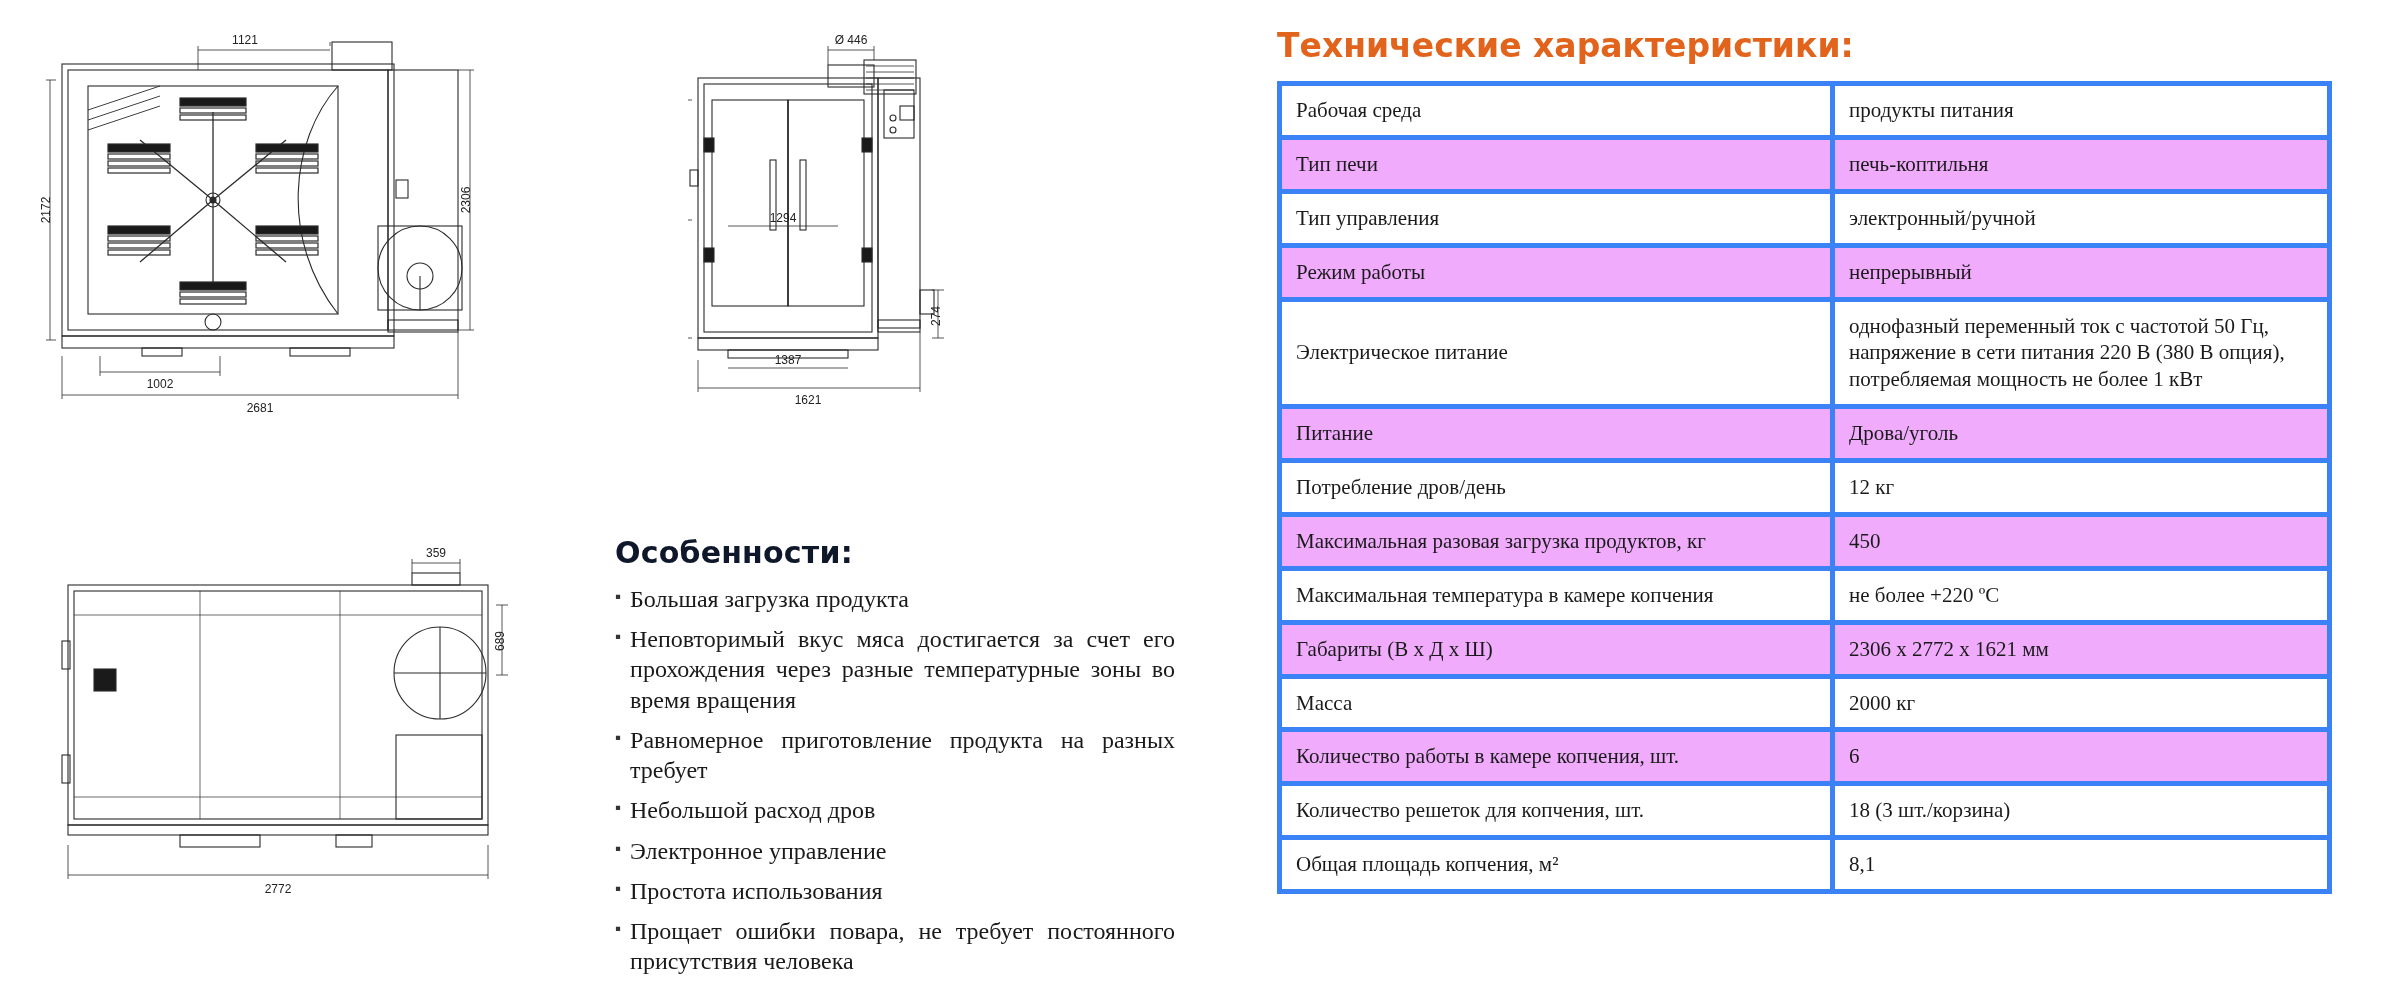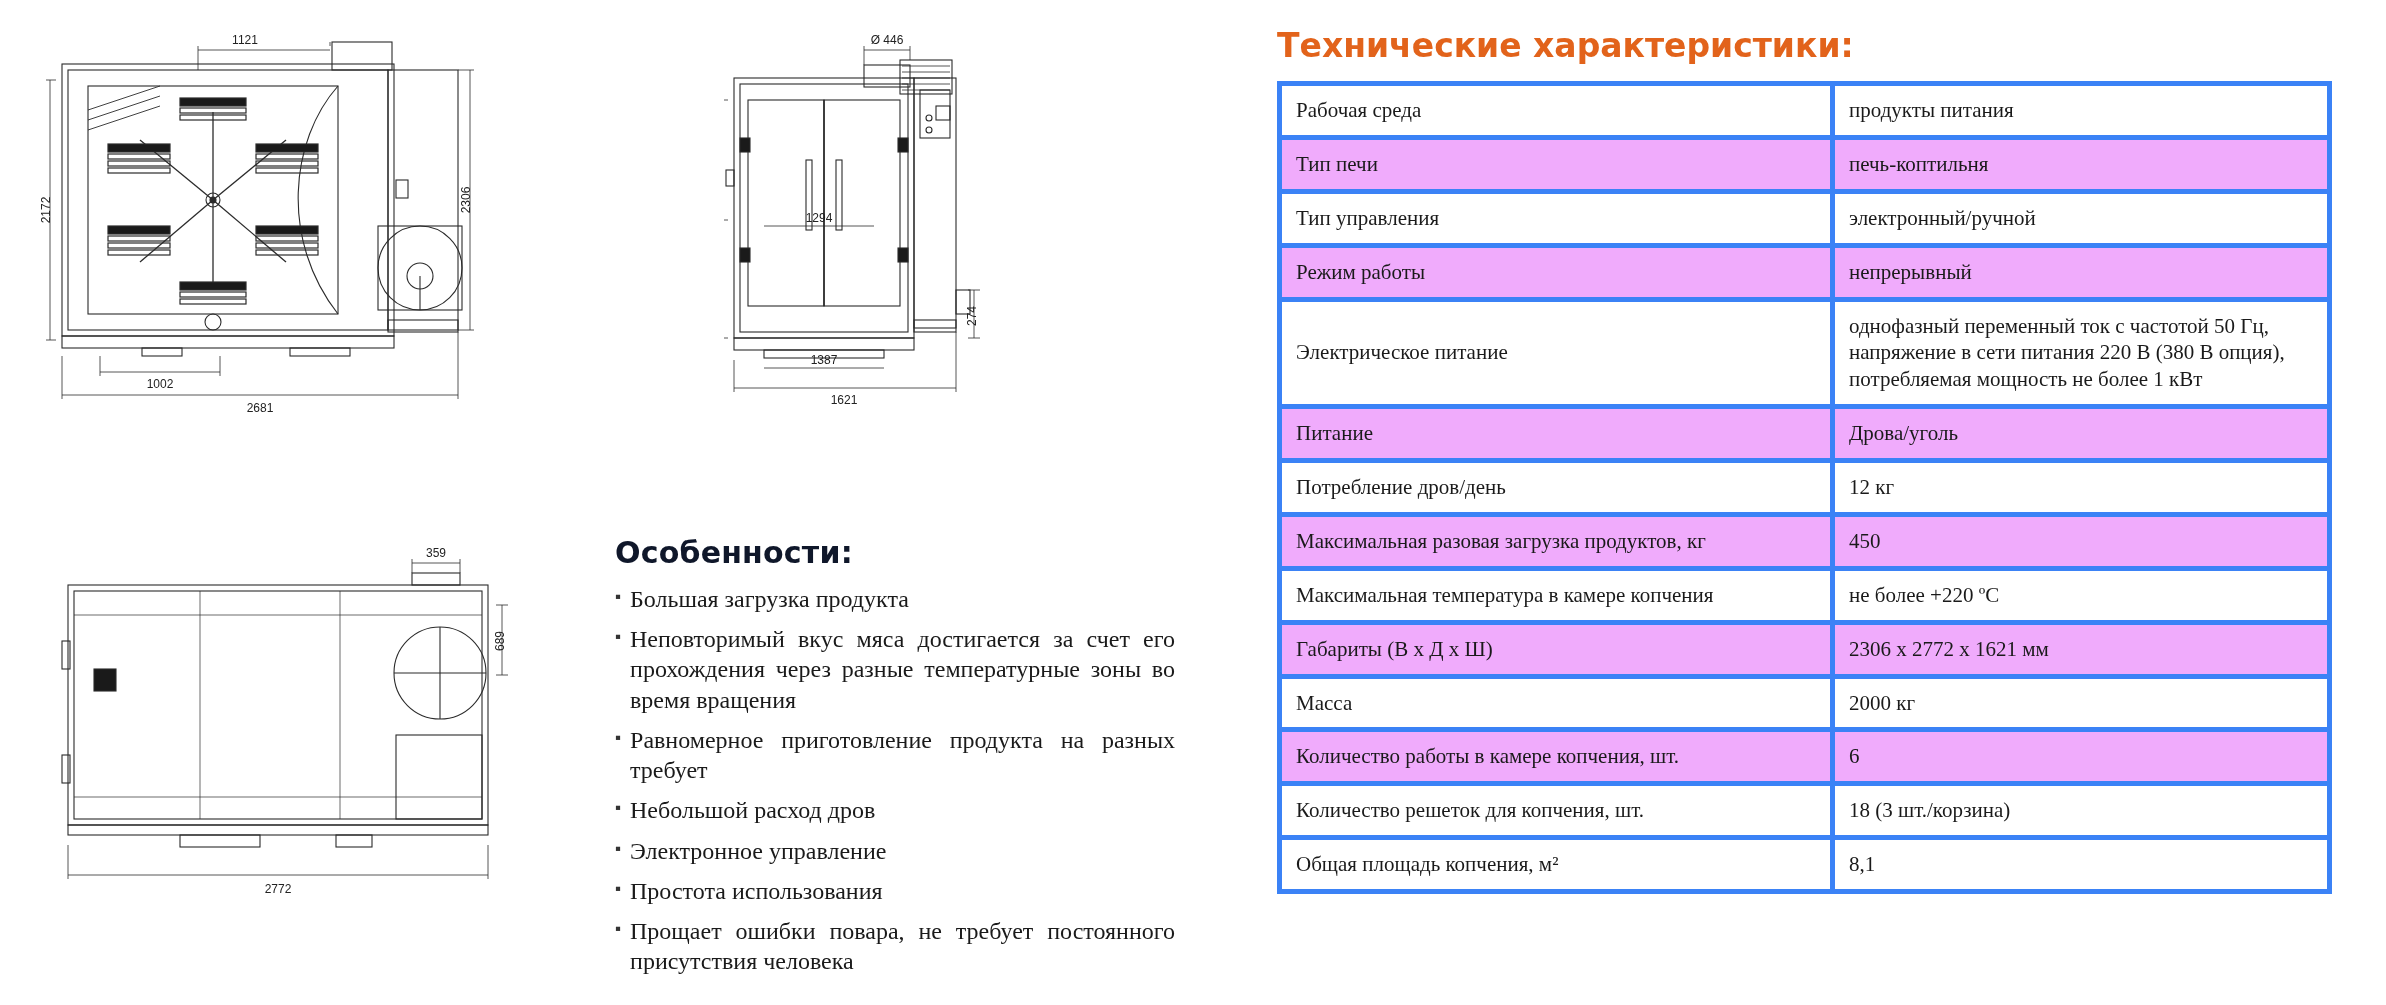--- a/index.html
+++ b/index.html
@@ -31,21 +31,21 @@
   }
 
   .drawing {
     position: absolute;
   }
   .drawing svg { display: block; }
 
   
   #view-front { left: 40px; top: 20px; text-align: right; }
   
-  #view-side  { left: 724px; top: 20px; }
+  #view-side  { left: 688px; top: 20px; }
   
   #view-plan  { left: 40px; top: 545px; }
 
   
   .features {
     position: absolute;
     left: 615px;
     top: 535px;
     width: 560px;
   }

